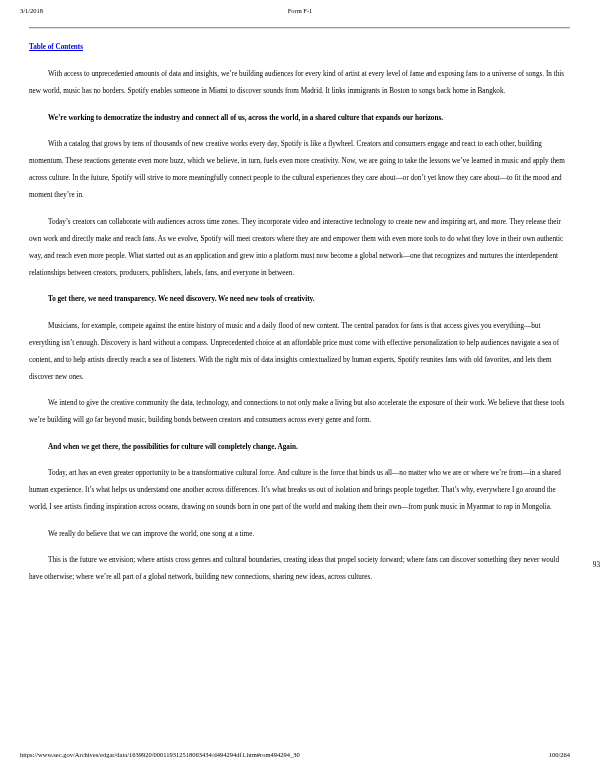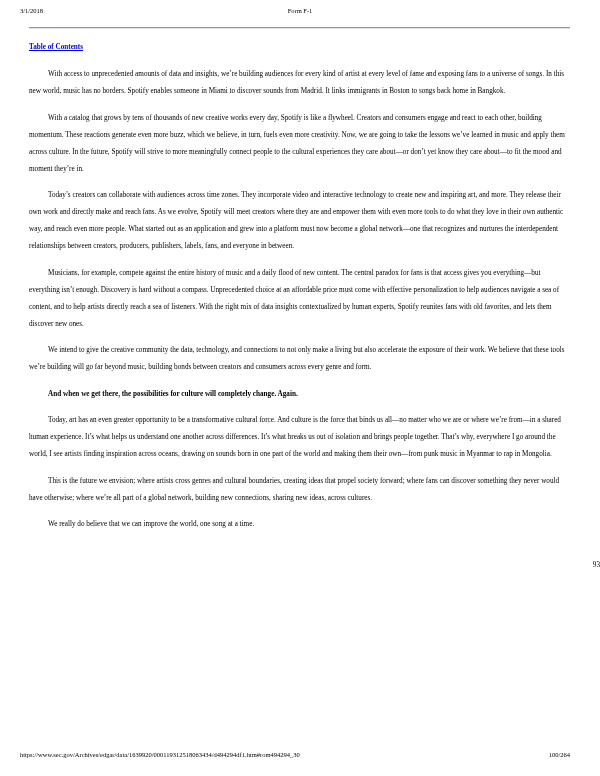--- a/index.html
+++ b/index.html
@@ -106,28 +106,30 @@
   <span class="date">3/1/2018</span>
   <span class="title">Form F-1</span>
 </div>
 
 <div class="rule"></div>
 
 <a class="toc-link">Table of Contents</a>
 
 <div class="content">
   <p class="normal">With access to unprecedented amounts of data and insights, we’re building audiences for every kind of artist at every level of fame and exposing fans to a universe of songs. In this new world, music has no borders. Spotify enables someone in Miami to discover sounds from Madrid. It links immigrants in Boston to songs back home in Bangkok.</p>
+  <p class="bold">We’re working to democratize the industry and connect all of us, across the world, in a shared culture that expands our horizons.</p>
   <p class="normal">With a catalog that grows by tens of thousands of new creative works every day, Spotify is like a flywheel. Creators and consumers engage and react to each other, building momentum. These reactions generate even more buzz, which we believe, in turn, fuels even more creativity. Now, we are going to take the lessons we’ve learned in music and apply them across culture. In the future, Spotify will strive to more meaningfully connect people to the cultural experiences they care about—or don’t yet know they care about—to fit the mood and moment they’re in.</p>
   <p class="normal">Today’s creators can collaborate with audiences across time zones. They incorporate video and interactive technology to create new and inspiring art, and more. They release their own work and directly make and reach fans. As we evolve, Spotify will meet creators where they are and empower them with even more tools to do what they love in their own authentic way, and reach even more people. What started out as an application and grew into a platform must now become a global network—one that recognizes and nurtures the interdependent relationships between creators, producers, publishers, labels, fans, and everyone in between.</p>
+  <p class="bold">To get there, we need transparency. We need discovery. We need new tools of creativity.</p>
   <p class="normal">Musicians, for example, compete against the entire history of music and a daily flood of new content. The central paradox for fans is that access gives you everything—but everything isn’t enough. Discovery is hard without a compass. Unprecedented choice at an affordable price must come with effective personalization to help audiences navigate a sea of content, and to help artists directly reach a sea of listeners. With the right mix of data insights contextualized by human experts, Spotify reunites fans with old favorites, and lets them discover new ones.</p>
   <p class="normal">We intend to give the creative community the data, technology, and connections to not only make a living but also accelerate the exposure of their work. We believe that these tools we’re building will go far beyond music, building bonds between creators and consumers across every genre and form.</p>
   <p class="bold">And when we get there, the possibilities for culture will completely change. Again.</p>
   <p class="normal">Today, art has an even greater opportunity to be a transformative cultural force. And culture is the force that binds us all—no matter who we are or where we’re from—in a shared human experience. It’s what helps us understand one another across differences. It’s what breaks us out of isolation and brings people together. That’s why, everywhere I go around the world, I see artists finding inspiration across oceans, drawing on sounds born in one part of the world and making them their own—from punk music in Myanmar to rap in Mongolia.</p>
+  <p class="normal">We really do believe that we can improve the world, one song at a time.</p>
   <p class="normal">This is the future we envision; where artists cross genres and cultural boundaries, creating ideas that propel society forward; where fans can discover something they never would have otherwise; where we’re all part of a global network, building new connections, sharing new ideas, across cultures.</p>
-  <p class="normal">We really do believe that we can improve the world, one song at a time.</p>
 </div>
 
 <div class="page-number">93</div>
 
 <div class="print-footer">
   <span class="url">https://www.sec.gov/Archives/edgar/data/1639920/000119312518063434/d494294df1.htm#rom494294_30</span>
   <span class="pages">100/264</span>
 </div>
 
 </body></html>

